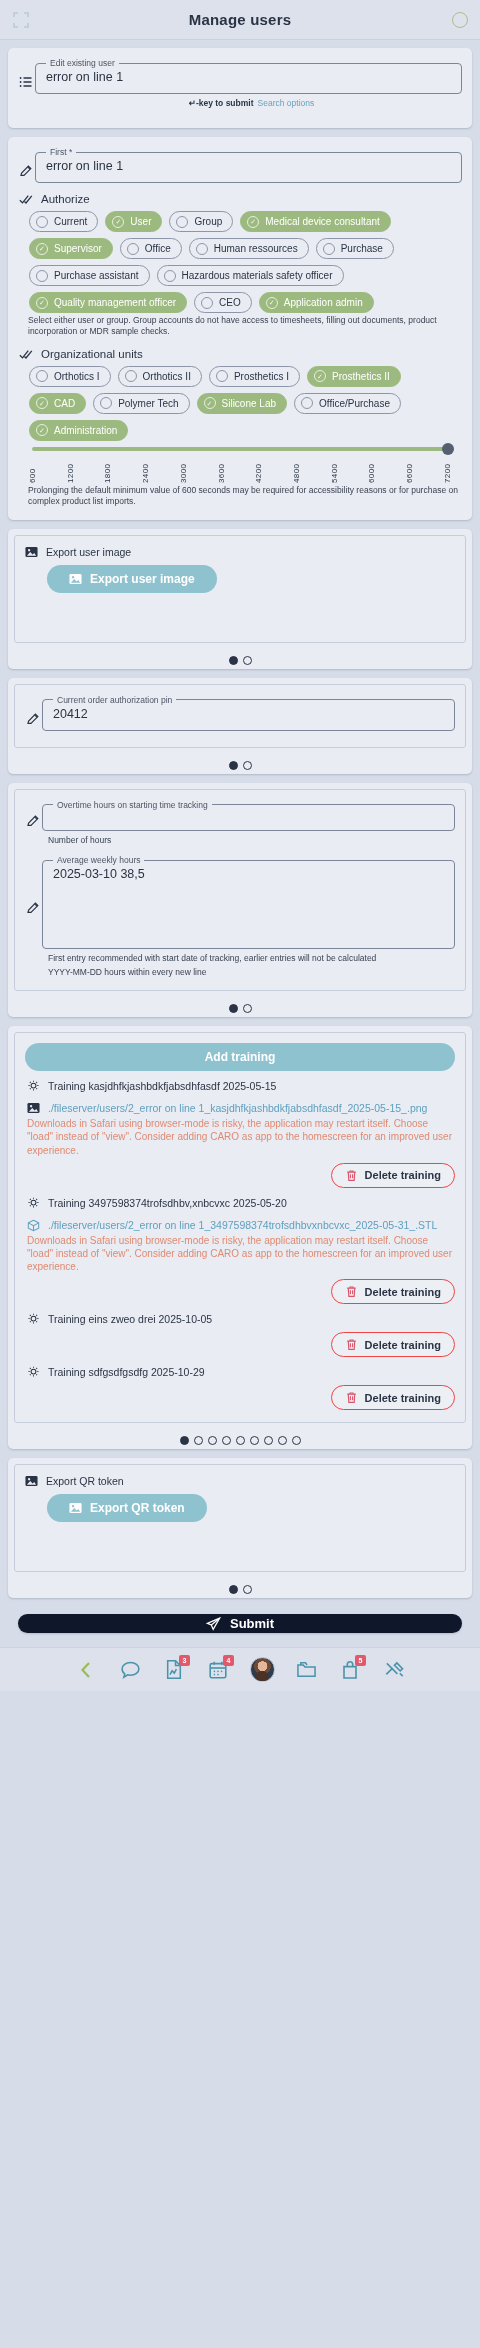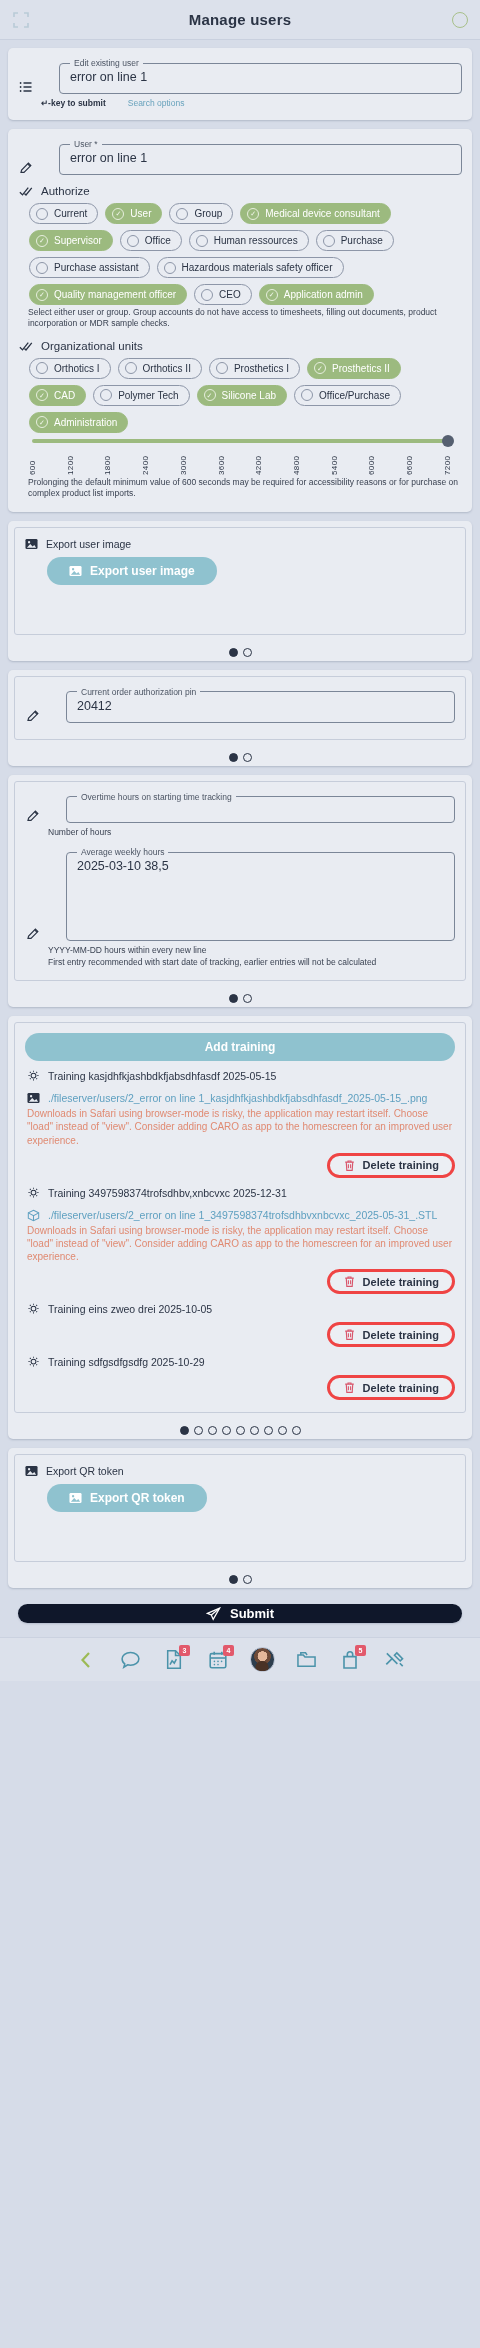--- a/index.html
+++ b/index.html
@@ -52,21 +52,21 @@
   .card-inner { padding: 10px 10px 12px 10px; }
   .card.framed > .frame {
     margin: 6px;
     border: 1px solid #c6cdda;
     border-radius: 3px;
     padding: 10px 10px 12px 10px;
     position: relative;
   }
 
   
-  .field-row { display: flex; align-items: flex-end; gap: 25px; margin-bottom: 4px; }
+  .field-row { display: flex; align-items: center; gap: 1px; margin-bottom: 4px; }
   .lead-icon { width: 16px; flex: 0 0 16px; padding-top: 12px; display:flex; justify-content:center; }
   .fieldset {
     flex: 1 1 auto;
     border: 1px solid #7b8698;
     border-radius: 4px;
     padding: 0 8px 5px 8px;
     margin: 0;
     min-width: 0;
   }
   .fieldset legend {
@@ -89,22 +89,23 @@
   .fieldset.bigarea .value { min-height: 78px; }
 
   .helper {
     font-size: 8.5px;
     color: #3a4252;
     margin: 2px 0 0 23px;
     line-height: 1.35;
   }
   .helper.wide { margin-left: 10px; }
   .hint-row {
-    display: flex; gap: 22px; align-items: center;
-    margin: 3px 0 0 23px;
+    display: flex; gap: 4px; align-items: center;
+    margin: 3px 0 8px 23px;
+    justify-content: center;
   }
   .hint-row .k { font-size: 8.5px; color: #2b3445; font-weight: bold; }
   .hint-row .link { font-size: 8.5px; color: #69a3bd; }
 
   
   .sec-head { display: flex; align-items: center; gap: 8px; margin: 9px 0 5px 1px; }
   .sec-head .t { font-size: 11.5px; color: #2b3445; }
 
   
   .chips { display: flex; flex-wrap: wrap; gap: 6px 7px; padding-left: 11px; }
@@ -186,21 +187,21 @@
   }
   .tr-warn {
     font-size: 10px; color: #e08a72; line-height: 1.32;
     margin: 1px 0 0 2px;
   }
   .tr-actions { display: flex; justify-content: flex-end; margin-top: 6px; }
   .del-btn {
     display: inline-flex; align-items: center; gap: 7px;
     height: 25px; padding: 0 13px;
     border-radius: 13px;
-    border: 3px solid #ef4444;
+    border: 1px solid #ef4444;
     background: #eceff4;
     font-size: 11px; font-weight: bold; color: #2b3445;
     font-family: "Liberation Sans", sans-serif;
     cursor: pointer;
   }
 
   
   .submit-wrap { padding: 7px 10px 14px 10px; }
   .submit-btn {
     width: 100%;
@@ -290,21 +291,21 @@
     <div class="card-inner">
 
       <div class="field-row">
         <span class="lead-icon">
           <svg width="14" height="14" viewBox="0 0 14 14" fill="none" stroke="#2b3445" stroke-width="1.2">
             <path d="M2 11.4 L2.6 9 L9.4 2.2 L11.8 4.6 L5 11.4 Z"></path>
               <path d="M8.7 2.9 L11.1 5.3"></path>
           </svg>
         </span>
         <fieldset class="fieldset">
-          <legend>User *</legend>
+          <legend>First *</legend>
           <div class="value">error on line 1</div>
         </fieldset>
       </div>
 
       <div class="sec-head">
         <span>
           <svg width="14" height="14" viewBox="0 0 16 14" fill="none" stroke="#2b3445" stroke-width="1.5">
             <path d="M1 8.4 L4 11.4 L10.6 3.2"></path>
               <path d="M6.2 9.8 L8 11.6 L14.6 3.4"></path>
           </svg>
@@ -511,22 +512,22 @@
           <svg width="14" height="14" viewBox="0 0 14 14" fill="none" stroke="#2b3445" stroke-width="1.2">
             <path d="M2 11.4 L2.6 9 L9.4 2.2 L11.8 4.6 L5 11.4 Z"></path>
               <path d="M8.7 2.9 L11.1 5.3"></path>
           </svg>
         </span>
         <fieldset class="fieldset bigarea">
           <legend>Average weekly hours</legend>
           <div class="value">2025-03-10 38,5</div>
         </fieldset>
       </div>
+      <div class="helper" style="margin-top:0;">First entry recommended with start date of tracking, earlier entries will not be calculated</div>
       <div class="helper">YYYY-MM-DD hours within every new line</div>
-      <div class="helper" style="margin-top:0;">First entry recommended with start date of tracking, earlier entries will not be calculated</div>
     </div>
     <div class="dots">
         <span class="dot active"></span>
         <span class="dot"></span>
       </div>
   </div>
 
   <div class="card framed">
     <div class="frame">
       <button class="pill-btn block">
@@ -569,21 +570,21 @@
             </div>
           </div>
           <div>
             <div class="tr-title">
               <span>
                 <svg width="13" height="13" viewBox="0 0 14 14" fill="none" stroke="#2b3445" stroke-width="1.1">
                   <circle cx="7" cy="6" r="2.6"></circle>
                   <path d="M7 0.9V2M7 10v1.2M1.6 6H2.9M11.1 6h1.3M3.1 2.1l.9.9M10 9l.9.9M10.9 2.1l-.9.9M4 9l-.9.9"></path>
                 </svg>
               </span>
-              <span class="t">Training 3497598374trofsdhbv,xnbcvxc 2025-12-31</span>
+              <span class="t">Training 3497598374trofsdhbv,xnbcvxc 2025-05-20</span>
             </div>
             <div class="tr-file">
               <span>
                 <svg width="13" height="13" viewBox="0 0 14 14" fill="none" stroke="#5fa0c0" stroke-width="1.1">
                   <path d="M7 1.3 L12.6 4.2 V9.8 L7 12.7 L1.4 9.8 V4.2 Z"></path>
                   <path d="M1.4 4.2 L7 7.1 L12.6 4.2"></path>
                   <path d="M7 7.1 V12.7"></path>
                 </svg>
               </span>
               <span class="link">./fileserver/users/2_error on line 1_3497598374trofsdhbvxnbcvxc_2025-05-31_.STL</span>

